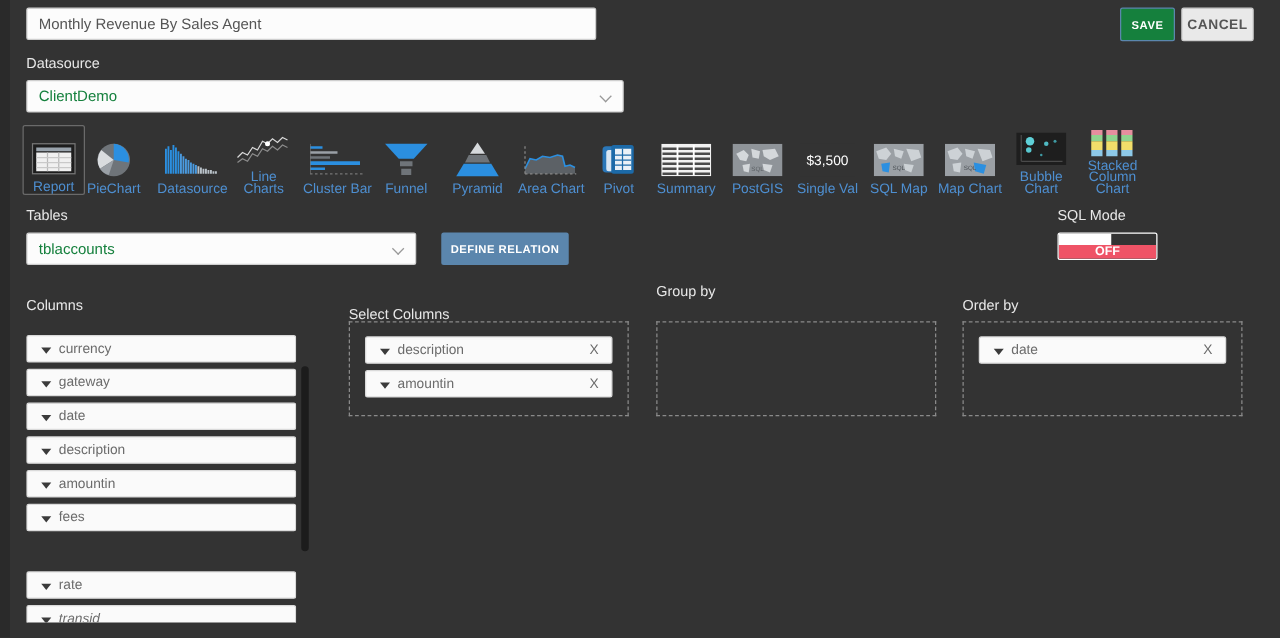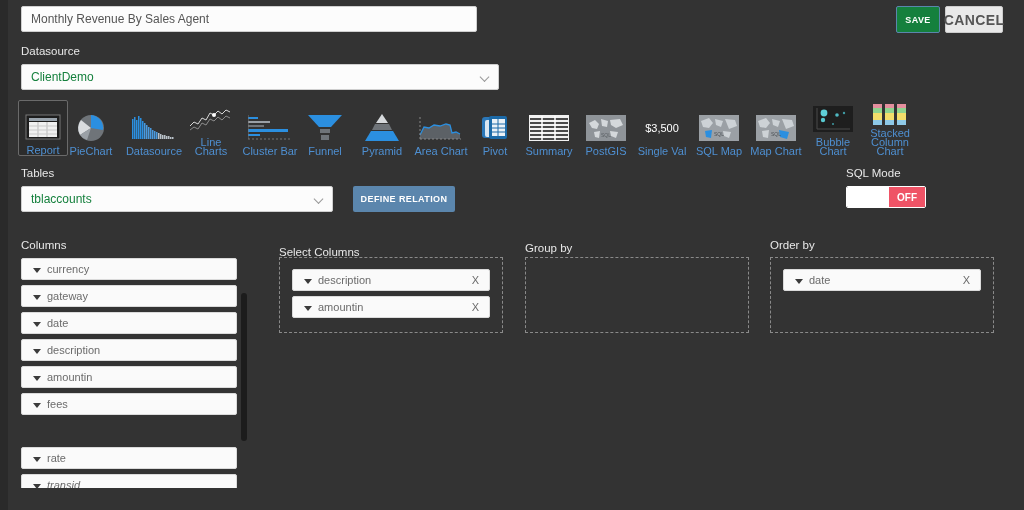--- a/index.html
+++ b/index.html
@@ -30,21 +30,21 @@
   .btn-save {
     position: absolute; left: 896px; top: 6px; width: 42px; height: 25px;
     background: #15803d; border: 1px solid #5b86ad; border-radius: 2px;
     color: #ffffff; font-size: 9px; font-weight: bold; letter-spacing: .4px;
     cursor: pointer; font-family: "Liberation Sans", sans-serif;
     display: flex; align-items: center; justify-content: center;
   }
   .btn-cancel {
     position: absolute; left: 945px; top: 6px; width: 56px; height: 25px;
     background: #e9e9e9; border: 1px solid #cccccc; border-radius: 2px;
-    color: #555555; font-size: 14px; font-weight: bold; letter-spacing: .4px;
+    color: #555555; font-size: 11px; font-weight: bold; letter-spacing: .4px;
     cursor: pointer; font-family: "Liberation Sans", sans-serif;
     display: flex; align-items: center; justify-content: center;
   }
   
   .lbl {
     font-size: 11.5px; color: #e8e8e8; font-family: "Liberation Sans", sans-serif;
   }
   .ds-label { position: absolute; left: 21px; top: 45px; }
   .select-wrap { position: absolute; background: #fcfcfc; border: 1px solid #cfcfcf;
     border-radius: 2px; box-sizing: border-box; }
@@ -85,21 +85,21 @@
     position: absolute; left: 353px; top: 186px; width: 102px; height: 26px;
     background: #5b86ad; border: none; border-radius: 2px; color: #fff;
     font-size: 9px; font-weight: bold; letter-spacing: .4px; cursor: pointer;
     font-family: "Liberation Sans", sans-serif;
     display: flex; align-items: center; justify-content: center;
   }
   .sqlmode-label { position: absolute; left: 846px; top: 167px; }
   .toggle {
     position: absolute; left: 846px; top: 186px; width: 80px; height: 22px;
     border-radius: 2px; overflow: hidden; display: flex; cursor: pointer;
-    border: 1px solid #ffffff; box-sizing: border-box;
+    border: 1px solid #ffffff; box-sizing: border-box; flex-direction: column;
   }
   .toggle .knob { background: #ffffff; width: 42px; height: 100%; }
   .toggle .off {
     background: #ef5366; flex: 1; color: #fff; font-size: 10px; font-weight: bold;
     display: flex; align-items: center; justify-content: center;
   }
   
   .panel-label { position: absolute; font-size: 11.5px; color: #e8e8e8; }
   .dropzone {
     position: absolute; border: 1px dashed #8a8a8a; box-sizing: border-box;
@@ -117,28 +117,28 @@
   .col-item .nm {
     position: absolute; left: 25px; top: 50%; transform: translateY(-50%);
     font-size: 11px; color: #6b6b6b;
   }
   .col-item .x {
     position: absolute; right: 10px; top: 50%; transform: translateY(-50%);
     font-size: 11px; color: #6b6b6b; cursor: pointer;
   }
   
   #columns-label { left: 21px; top: 239px; }
-  .columns-list { position: absolute; left: 21px; top: 258px; width: 216px; height: 230px; overflow: hidden; }
+  .columns-list { position: absolute; left: 21px; top: 268px; width: 216px; height: 230px; overflow: hidden; }
   .columns-scrollbar {
     position: absolute; left: 241px; top: 293px; width: 6px; height: 148px;
     background: #1c1c1c; border-radius: 3px; cursor: pointer;
   }
   #sel-label { left: 279px; top: 246px; }
   #sel-zone { left: 279px; top: 257px; width: 224px; height: 76px; }
-  #grp-label { left: 525px; top: 242px; }
+  #grp-label { left: 525px; top: 228px; }
   #grp-zone { left: 525px; top: 257px; width: 224px; height: 76px; }
   #ord-label { left: 770px; top: 239px; }
   #ord-zone { left: 770px; top: 257px; width: 224px; height: 76px; }
   .zone-item { position: absolute; left: 12px; height: 22px; width: 198px; }
 </style>
 </head>
 <body>
 
 <div class="left-rail"></div>
 

